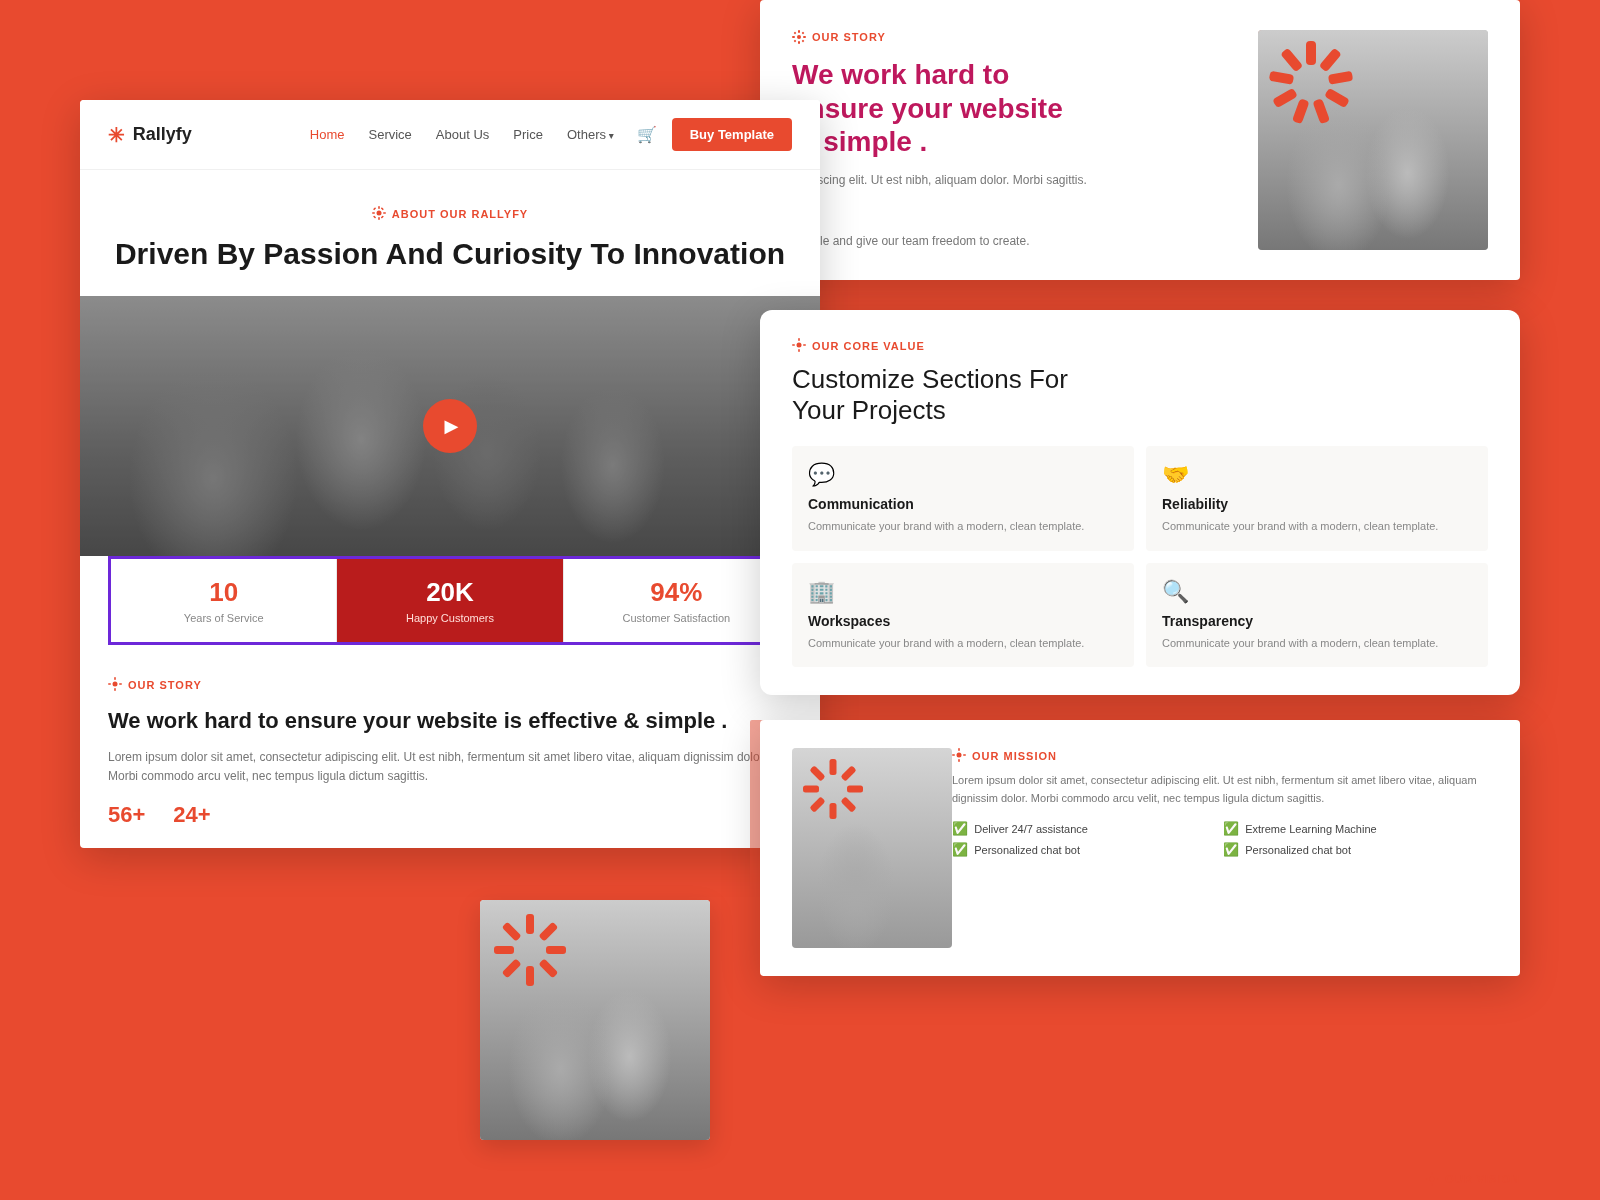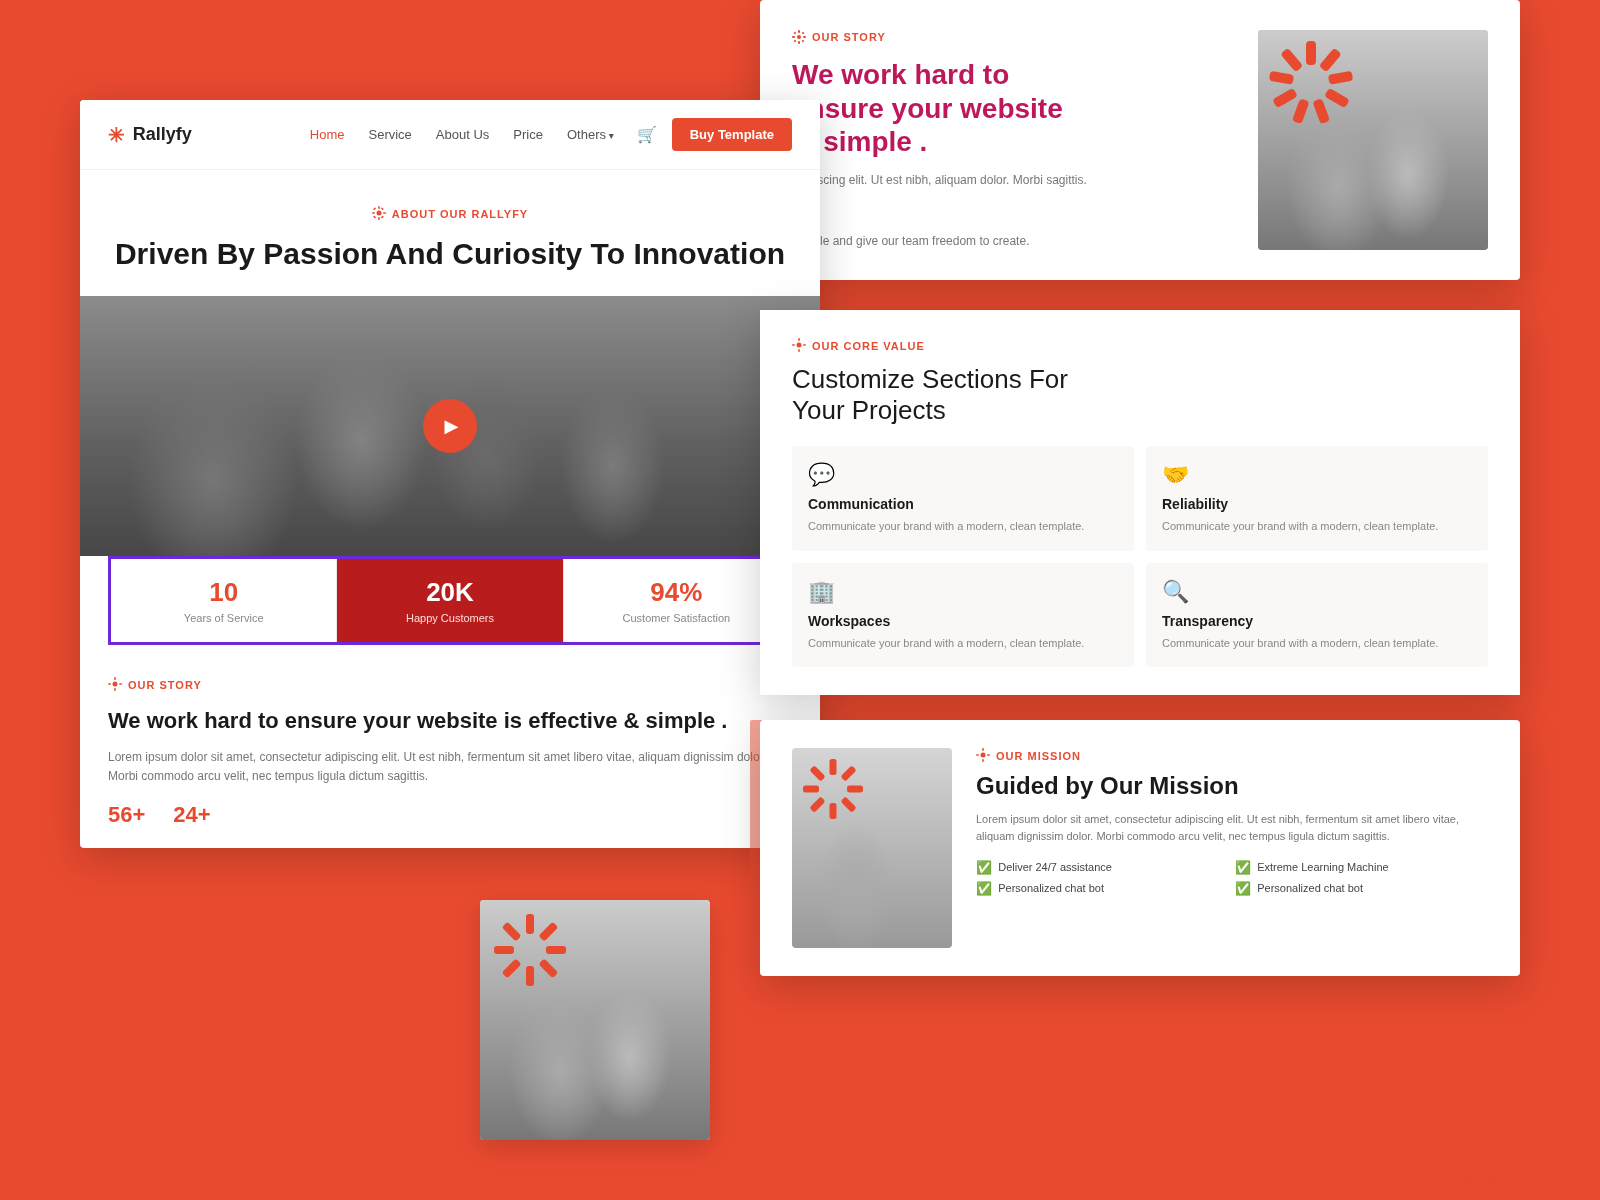--- a/index.html
+++ b/index.html
@@ -303,21 +303,21 @@
         linear-gradient(180deg, #ccc 0%, #999 60%, #777 100%);
     }
 
     
     .core-value-card {
       position: absolute;
       top: 310px;
       right: 80px;
       width: 760px;
       background: #fff;
-      border-radius: 0;
+      border-radius: 12px;
       box-shadow: 0 10px 40px rgba(0,0,0,0.2);
       padding: 28px 32px;
     }
     .core-value-card .section-label {
       justify-content: flex-start;
       margin-bottom: 10px;
     }
     .core-value-title {
       font-size: 26px;
       font-weight: 400;
@@ -357,21 +357,20 @@
     .mission-card {
       position: absolute;
       top: 720px;
       right: 80px;
       width: 760px;
       background: #fff;
       border-radius: 4px;
       box-shadow: 0 10px 40px rgba(0,0,0,0.2);
       padding: 28px 32px;
       display: flex;
-      gap: 24px;
     }
     .mission-left {
       width: 160px;
       background: #f0f0f0;
       border-radius: 4px;
       overflow: hidden;
       position: relative;
       flex-shrink: 0;
     }
     .mission-img {
@@ -684,21 +683,20 @@
         <svg width="14" height="14" viewBox="0 0 14 14" fill="#e84a2f">
           <circle cx="7" cy="7" r="2.5"></circle>
           <rect x="6.2" y="0" width="1.6" height="3" rx="0.8" fill="#e84a2f"></rect>
           <rect x="6.2" y="11" width="1.6" height="3" rx="0.8" fill="#e84a2f"></rect>
           <rect x="0" y="6.2" width="3" height="1.6" rx="0.8" fill="#e84a2f"></rect>
           <rect x="11" y="6.2" width="3" height="1.6" rx="0.8" fill="#e84a2f"></rect>
         </svg>
       </span>
       <span>OUR MISSION</span>
     </div>
-    <h2 class="mission-title">Guided by Our Mission</h2>
     <p class="mission-body">Lorem ipsum dolor sit amet, consectetur adipiscing elit. Ut est nibh, fermentum sit amet libero vitae, aliquam dignissim dolor. Morbi commodo arcu velit, nec tempus ligula dictum sagittis.</p>
     <div class="mission-list">
       <div class="mission-item">
         <span class="mission-check">✅</span>
         <span>Deliver 24/7 assistance</span>
       </div>
       <div class="mission-item">
         <span class="mission-check">✅</span>
         <span>Extreme Learning Machine</span>
       </div>

